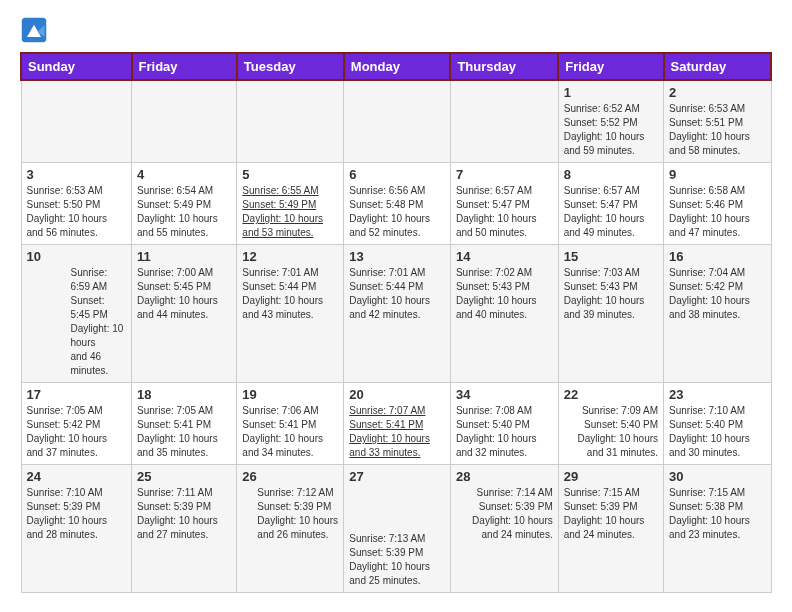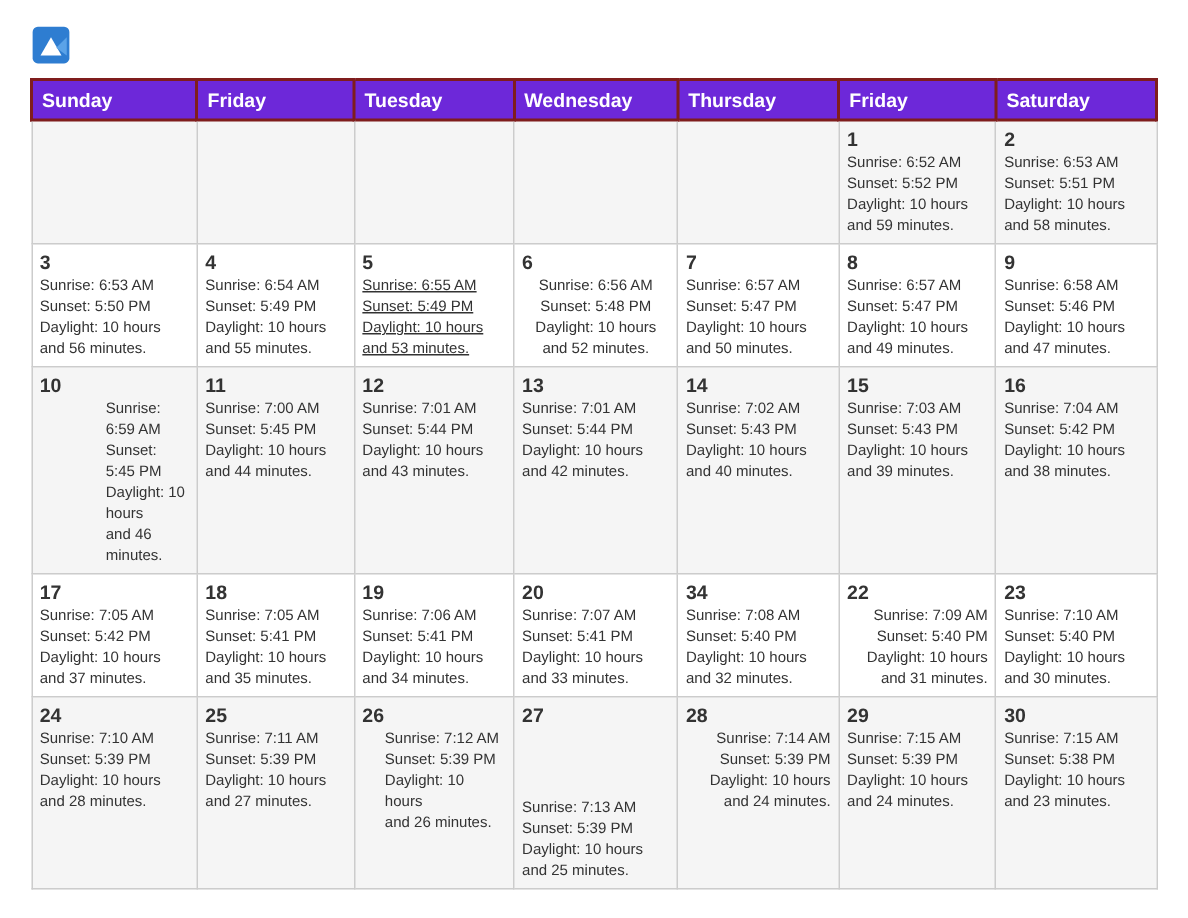--- a/index.html
+++ b/index.html
@@ -116,21 +116,21 @@
       <div class="location-title"></div>
     </div>
   </div>
 
   <table class="calendar">
     <thead>
       <tr>
       <th>Sunday</th>
           <th>Friday</th>
           <th>Tuesday</th>
-          <th>Wednesday</th>
+          <th>Monday</th>
           <th>Thursday</th>
           <th>Friday</th>
           <th>Saturday</th>
         </tr>
     </thead>
     <tbody id="calendar-body">
     <tr>
           <td class="empty-cell"></td>
           <td class="empty-cell"></td>
           <td class="empty-cell"></td>
@@ -168,21 +168,21 @@
           </td>
           <td>
             <div class="day-number">5</div>
             <div class="day-info" style="white-space: pre-line; text-decoration: underline;">Sunrise: 6:55 AM
 Sunset: 5:49 PM
 Daylight: 10 hours
 and 53 minutes.</div>
           </td>
           <td>
             <div class="day-number">6</div>
-            <div class="day-info" style="white-space: pre-line; text-align: center;">Sunrise: 6:56 AM
+            <div class="day-info" style="white-space: pre-line;">Sunrise: 6:56 AM
 Sunset: 5:48 PM
 Daylight: 10 hours
 and 52 minutes.</div>
           </td>
           <td>
             <div class="day-number">7</div>
             <div class="day-info" style="white-space: pre-line;">Sunrise: 6:57 AM
 Sunset: 5:47 PM
 Daylight: 10 hours
 and 50 minutes.</div>
@@ -270,21 +270,21 @@
           </td>
           <td>
             <div class="day-number">19</div>
             <div class="day-info" style="white-space: pre-line;">Sunrise: 7:06 AM
 Sunset: 5:41 PM
 Daylight: 10 hours
 and 34 minutes.</div>
           </td>
           <td>
             <div class="day-number">20</div>
-            <div class="day-info" style="white-space: pre-line;">Sunrise: 7:07 AM
+            <div class="day-info" style="white-space: pre-line; text-decoration: underline;">Sunrise: 7:07 AM
 Sunset: 5:41 PM
 Daylight: 10 hours
 and 33 minutes.</div>
           </td>
           <td>
             <div class="day-number">34</div>
             <div class="day-info" style="white-space: pre-line;">Sunrise: 7:08 AM
 Sunset: 5:40 PM
 Daylight: 10 hours
 and 32 minutes.</div>

